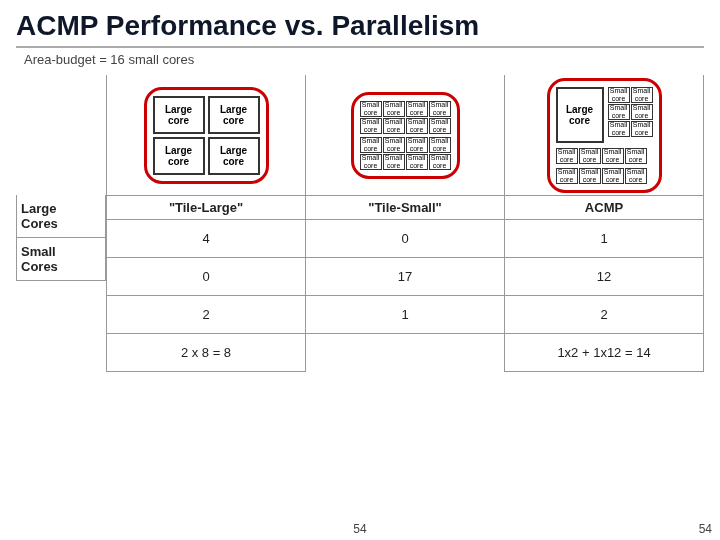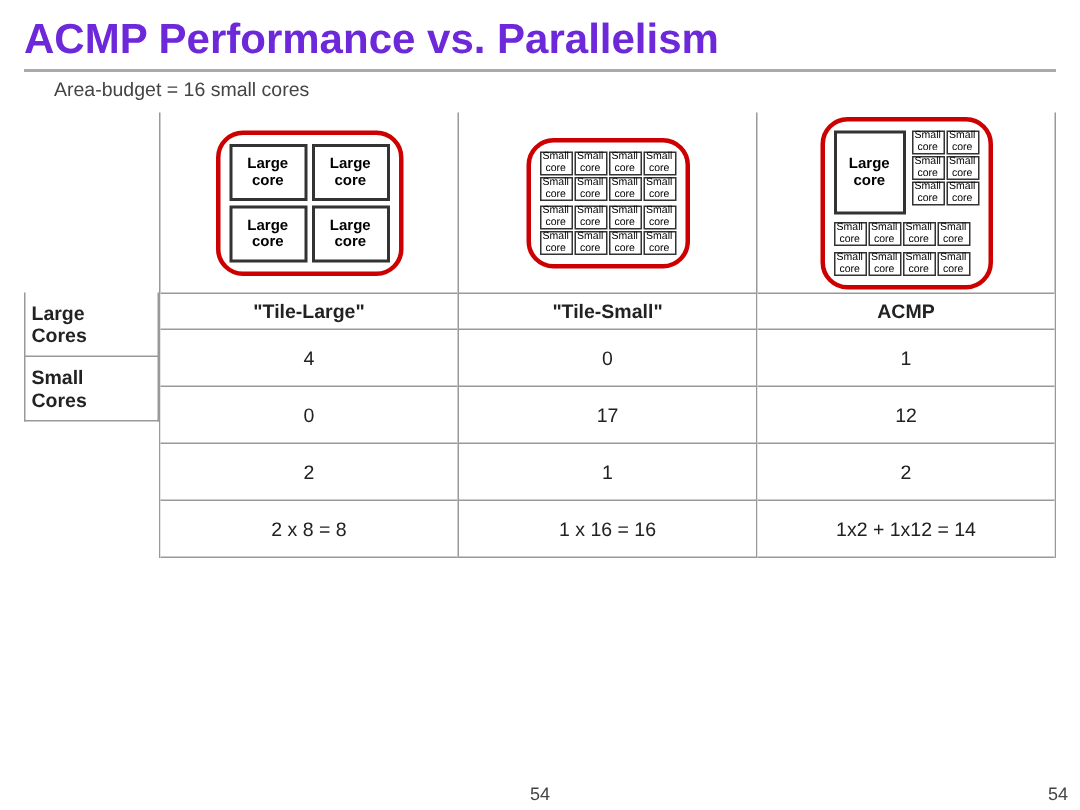--- a/index.html
+++ b/index.html
@@ -7,30 +7,30 @@
       font-family: Arial, sans-serif;
       background: #fff;
       width: 720px;
       height: 540px;
       overflow: hidden;
       padding: 10px 16px;
     }
     h1 {
       font-size: 28px;
       font-weight: bold;
-      color: #6d28d9;
+      color: #0f172a;
       margin-bottom: 4px;
       border-bottom: 2px solid #aaa;
       padding-bottom: 4px;
     }
     .subtitle {
       font-size: 13px;
       color: #444;
       margin-bottom: 8px;
-      margin-left: 20px;
+      margin-left: 8px;
     }
     .main-layout {
       display: flex;
       gap: 0;
       width: 100%;
     }
     
     .row-labels {
       display: flex;
       flex-direction: column;
@@ -252,21 +252,20 @@
               <div class="small-core">Small<br>core</div>
             </div>
           </div>
         </div>
       </div>
     </div>
     <div class="col-header">"Tile-Small"</div>
     <div class="data-cell">0</div>
     <div class="data-cell">17</div>
     <div class="data-cell">1</div>
-    <div class="data-cell">1 x 16 = 16</div>
   </div>
 
   <div class="col-group">
     <div class="diagram-area">
       <div class="tile-box">
         <div class="acmp-tile-inner">
           <div class="large-core" style="width:48px;height:56px;">Large<br>core</div>
           <div class="acmp-small-grid">
             <div class="acmp-small-row">
               <div class="small-core">Small<br>core</div>

